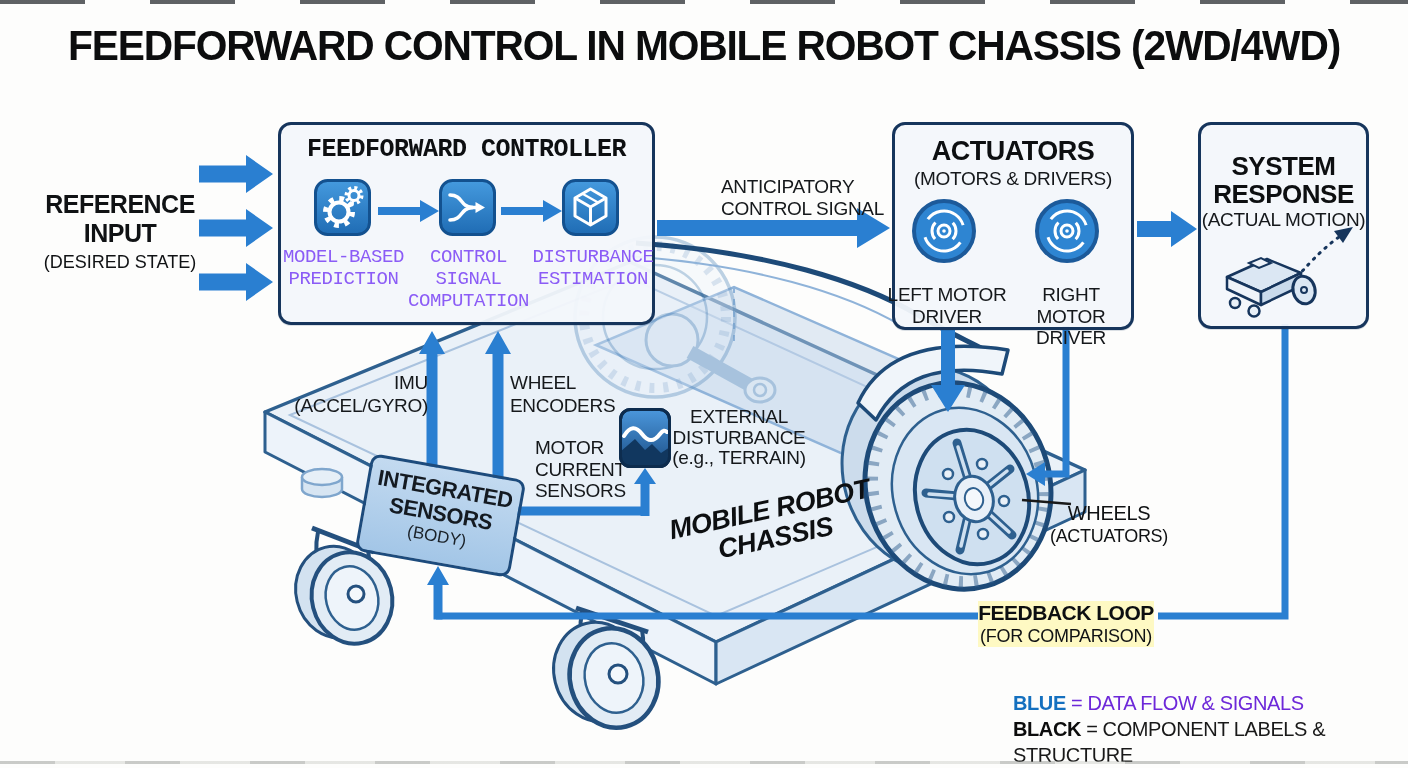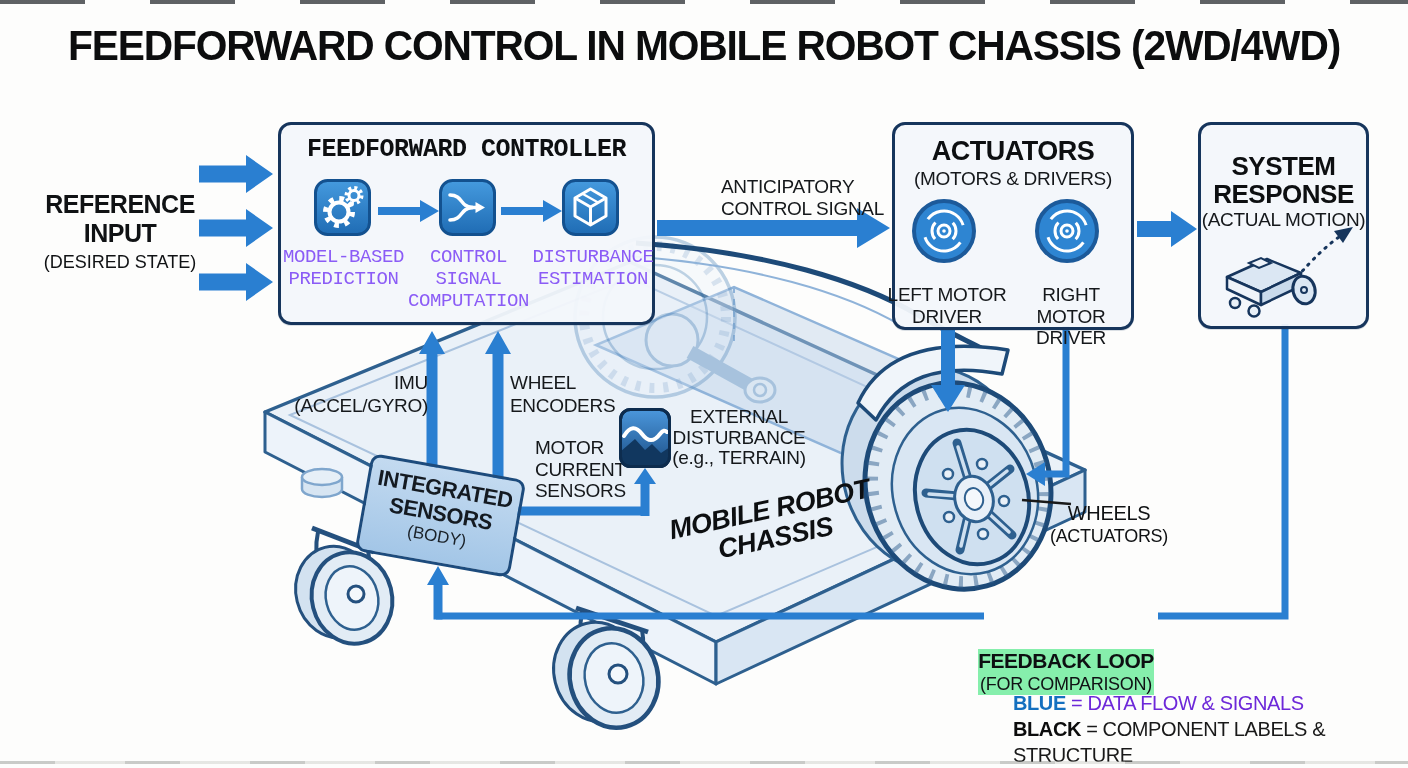--- a/index.html
+++ b/index.html
@@ -305,21 +305,21 @@
   <div class="abs chassis-label">
     <div class="chassis-l">MOBILE ROBOT</div>
     <div class="chassis-l">CHASSIS</div>
   </div>
 
   <div class="abs" style="left:1048px;top:502px;width:122px;text-align:center;">
     <div style="font-size:20px;line-height:23px;letter-spacing:-0.3px;">WHEELS</div>
     <div style="font-size:18px;line-height:22px;letter-spacing:-0.3px;">(ACTUATORS)</div>
   </div>
 
-  <div class="abs" style="left:978px;top:601px;width:176px;text-align:center;background:#86efac;margin-top:48px;">
+  <div class="abs" style="left:978px;top:601px;width:176px;text-align:center;background:#fef9c3;">
     <div class="lbl-b" style="font-size:21px;line-height:24px;letter-spacing:-0.5px;">FEEDBACK LOOP</div>
     <div style="font-size:18px;line-height:22px;letter-spacing:-0.3px;">(FOR COMPARISON)</div>
   </div>
 
   <div class="abs" style="left:1013px;top:690px;">
     <div class="legend-line">
       <span style="font-weight:800;color:#1470bf;">BLUE</span><span style="color:#6d28d9;"> = DATA FLOW &amp; SIGNALS</span>
     </div>
     <div class="legend-line">
       <span style="font-weight:800;color:#0c0c0c;">BLACK</span><span style="color:#191919;"> = COMPONENT LABELS &amp; STRUCTURE</span>

